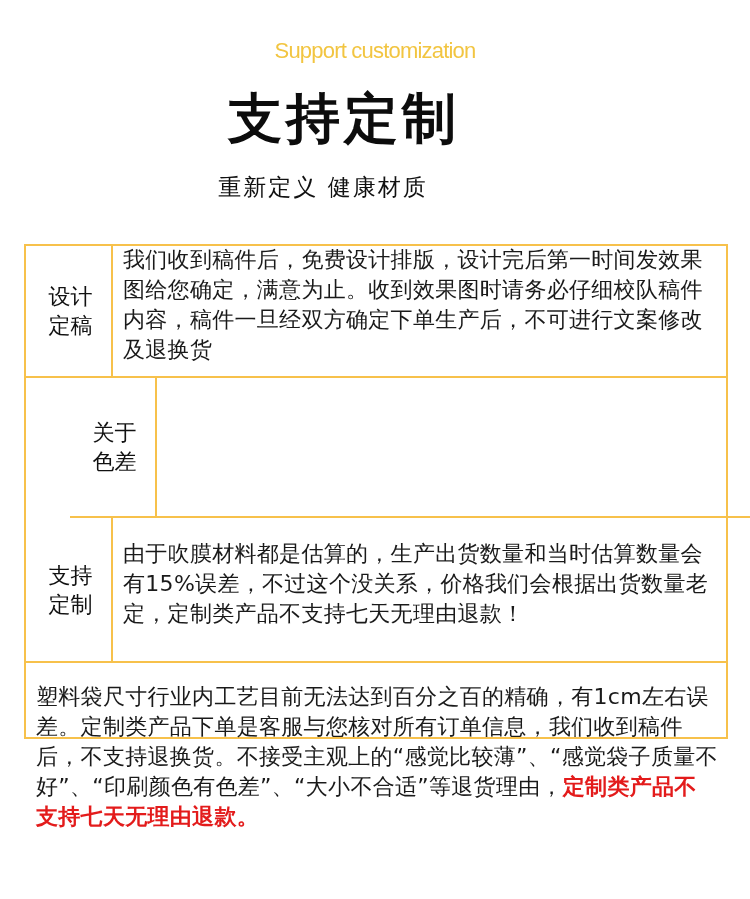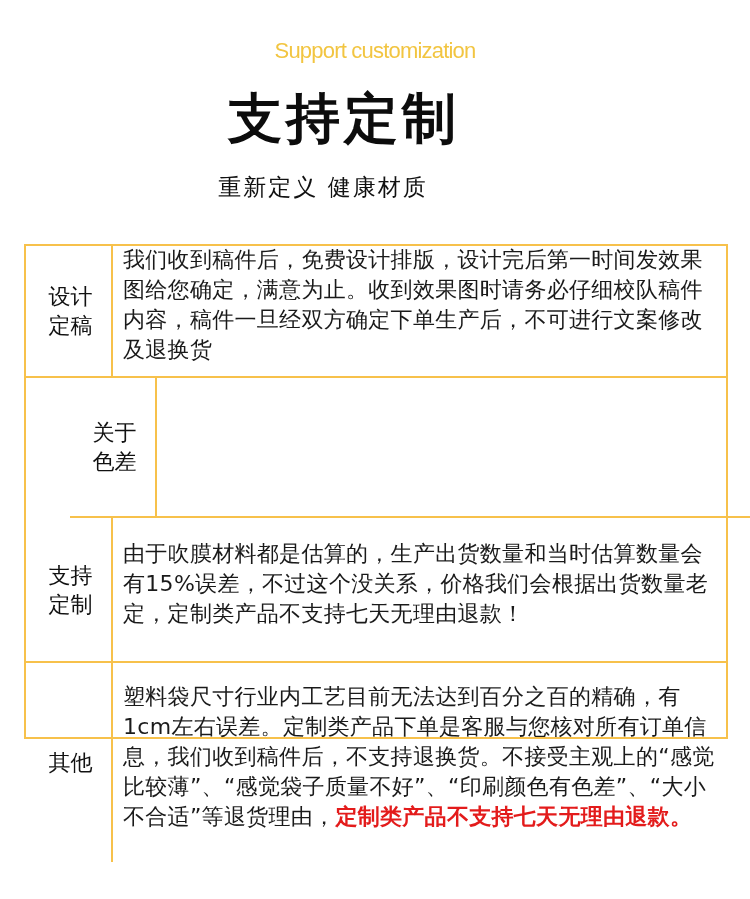--- a/index.html
+++ b/index.html
@@ -68,20 +68,17 @@
   </div>
   <div class="row" style="top:272px; height:145px;">
     <div class="label">
         <span>支持定制</span>
       </div>
     <div class="content">
         <p>由于吹膜材料都是估算的，生产出货数量和当时估算数量会有15%误差，不过这个没关系，价格我们会根据出货数量老定，定制类产品不支持七天无理由退款！</p>
       </div>
   </div>
   <div class="row" style="top:417px; height:199px;">
-    <div class="label">
-        <span>其他</span>
-      </div>
     <div class="content">
       <p><span>塑料袋尺寸行业内工艺目前无法达到百分之百的精确，有1cm左右误差。定制类产品下单是客服与您核对所有订单信息，我们收到稿件后，不支持退换货。不接受主观上的“感觉比较薄”、“感觉袋子质量不好”、“印刷颜色有色差”、“大小不合适”等退货理由，</span><span class="red">定制类产品不支持七天无理由退款。</span></p>
     </div>
   </div>
 </div>
 
 </body></html>

